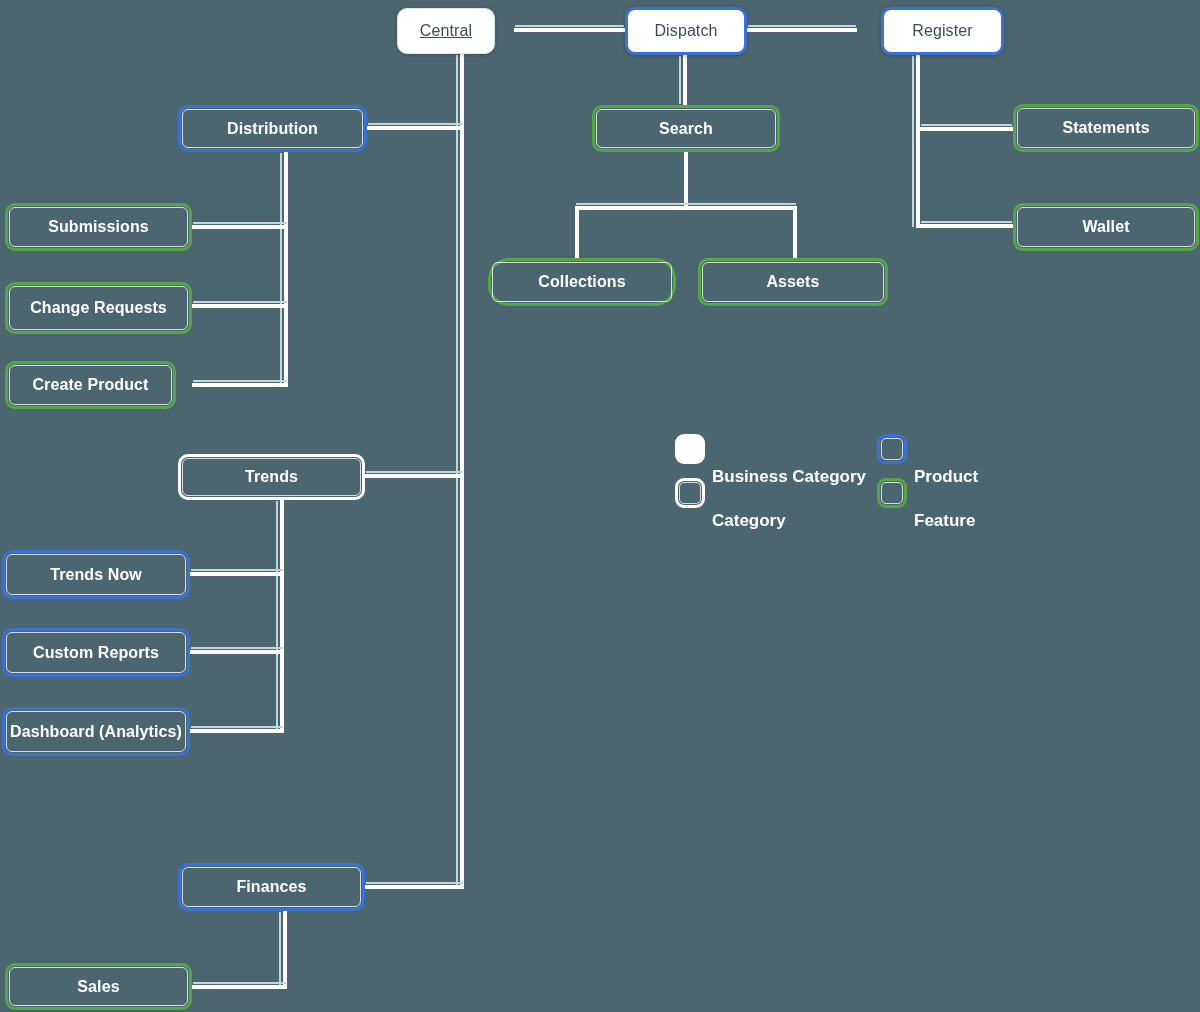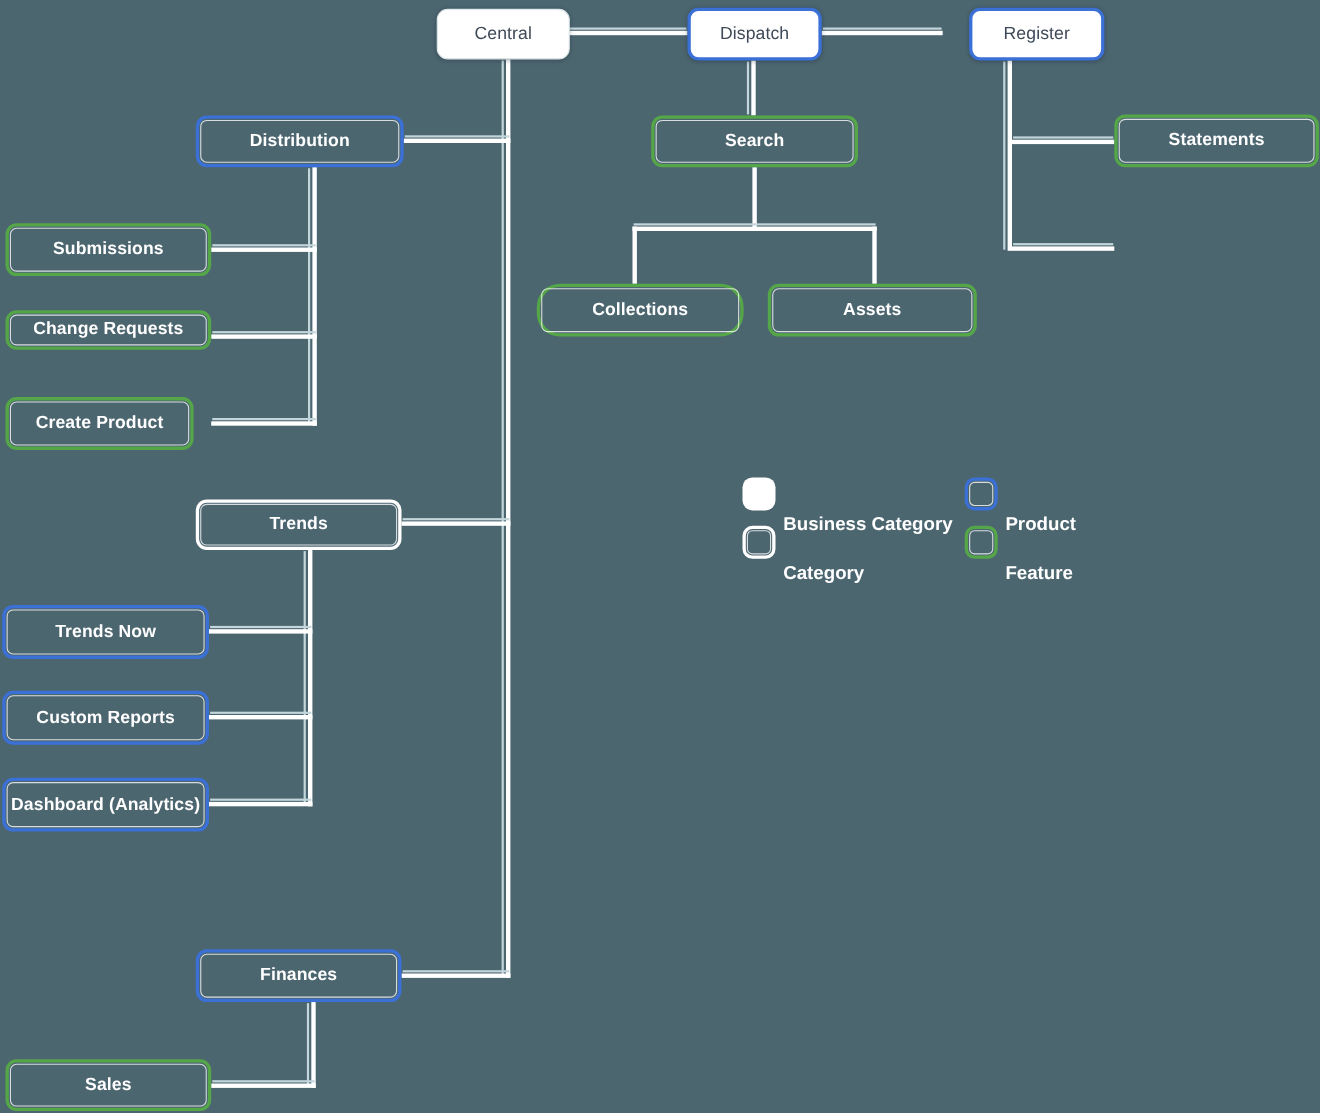--- a/index.html
+++ b/index.html
@@ -84,30 +84,31 @@
   <div class="line v vd" style="left:683px; top:55px;  height:50px;"></div>
   <div class="line v" style="left:684px; top:152px; height:56px;"></div>
   <div class="line h" style="left:575px; top:206px; width:222px;"></div>
   <div class="line v" style="left:575px; top:206px; height:52px;"></div>
   <div class="line v" style="left:793px; top:206px; height:52px;"></div>
 
   <div class="line v vd" style="left:916px; top:55px;  height:173px;"></div>
   <div class="line h" style="left:920px; top:127px; width:93px;"></div>
   <div class="line h" style="left:920px; top:224px; width:93px;"></div>
 
-  <div class="node filled" style="left:397px; top:8px;   width:121px; height:46px;">Central</div>
+  <div class="node filled" style="left:397px; top:8px;   width:98px; height:46px;text-decoration:underline;">Central</div>
   <div class="node filled rootblue" style="left:625px; top:7px;   width:122px; height:48px;">Dispatch</div>
   <div class="node filled rootblue" style="left:857px; top:7px;   width:123px; height:48px;margin-left:24px;">Register</div>
 
   <div class="node outlined blue" style="left:178px; top:105px; width:189px; height:47px;">Distribution</div>
   <div class="node outlined green" style="left:592px; top:105px; width:188px; height:47px;">Search</div>
   <div class="node outlined green" style="left:1013px; top:104px; width:186px; height:48px;">Statements</div>
+  <div class="node outlined green" style="left:1013px; top:203px; width:186px; height:48px;">Wallet</div>
 
   <div class="node outlined green" style="left:5px;   top:203px; width:187px; height:48px;">Submissions</div>
-  <div class="node outlined green" style="left:5px;   top:282px; width:187px; height:36px;">Change Requests</div>
+  <div class="node outlined green" style="left:5px;   top:282px; width:187px; height:52px;">Change Requests</div>
   <div class="node outlined green" style="left:5px;   top:361px; width:171px; height:48px;">Create Product</div>
 
   <div class="node outlined green" style="left:488px; top:258px; width:188px; height:48px;border-radius:21px;">Collections</div>
   <div class="node outlined green" style="left:698px; top:258px; width:190px; height:48px;">Assets</div>
 
   <div class="node outlined white" style="left:178px; top:454px; width:187px; height:46px;">Trends</div>
   <div class="node outlined blue" style="left:2px;   top:550px; width:188px; height:49px;">Trends Now</div>
   <div class="node outlined blue" style="left:2px;   top:628px; width:188px; height:49px;">Custom Reports</div>
   <div class="node outlined blue" style="left:2px;   top:707px; width:188px; height:49px;">Dashboard (Analytics)</div>
 

